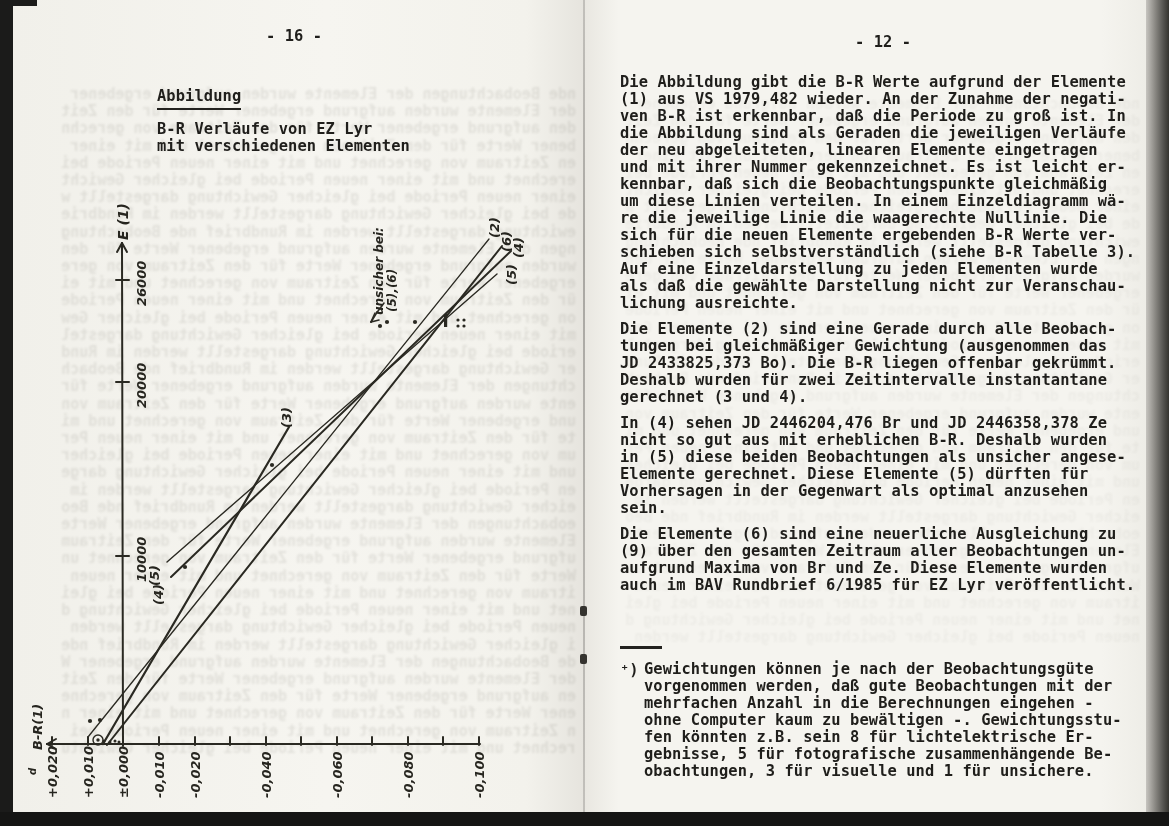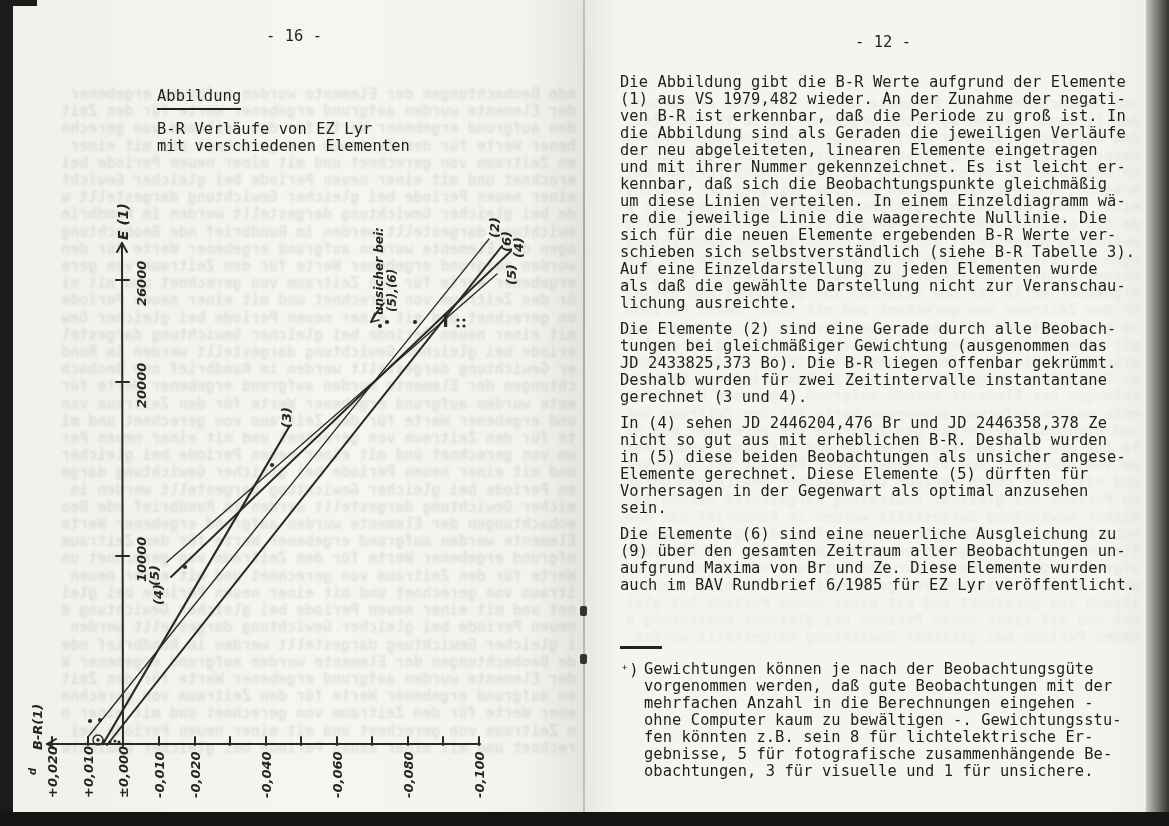--- a/index.html
+++ b/index.html
@@ -14,21 +14,21 @@
     background:linear-gradient(to right,#e9e7e1 0%,#f5f4ef 6%,#f5f4ef 92%,#eeede7 100%);}
   .spine{position:absolute;left:583px;top:0;width:2px;height:812px;
     background:linear-gradient(to bottom,#c2c0bb,#a9a7a2 30%,#b6b4af 70%,#c2c0bb);}
   .staple{position:absolute;width:7px;height:10px;background:#35332f;border-radius:2px;}
   .edge-left{position:absolute;left:0;top:0;width:13px;height:812px;background:#1b1b1a;}
   .edge-top{position:absolute;left:13px;top:0;width:24px;height:6px;background:#1b1b1a;}
   .edge-right{position:absolute;left:1146px;top:0;width:23px;height:812px;
     background:linear-gradient(to right,#c7c5c0,#8a8883 40%,#555450 75%,#35342f);}
   .edge-bottom{position:absolute;left:0;top:812px;width:1169px;height:14px;background:#151514;}
 
-  .typed{font-family:"DejaVu Sans Mono",monospace;font-weight:normal;color:#1f1e1b;
+  .typed{font-family:"DejaVu Sans Mono",monospace;font-weight:bold;color:#1f1e1b;
          font-size:15.4px;letter-spacing:0.1px;}
   .tline{white-space:pre;line-height:17px;height:17px;}
   .para{margin-bottom:9px;}
 
   .pageno{position:absolute;font-size:15.4px;}
   .pageno-left{left:253px;top:27px;}
   .pageno-right{left:270px;top:33px;}
 
   .heading{position:absolute;left:144px;top:87px;border-bottom:2.5px solid #23221f;
            padding-bottom:3px;}

